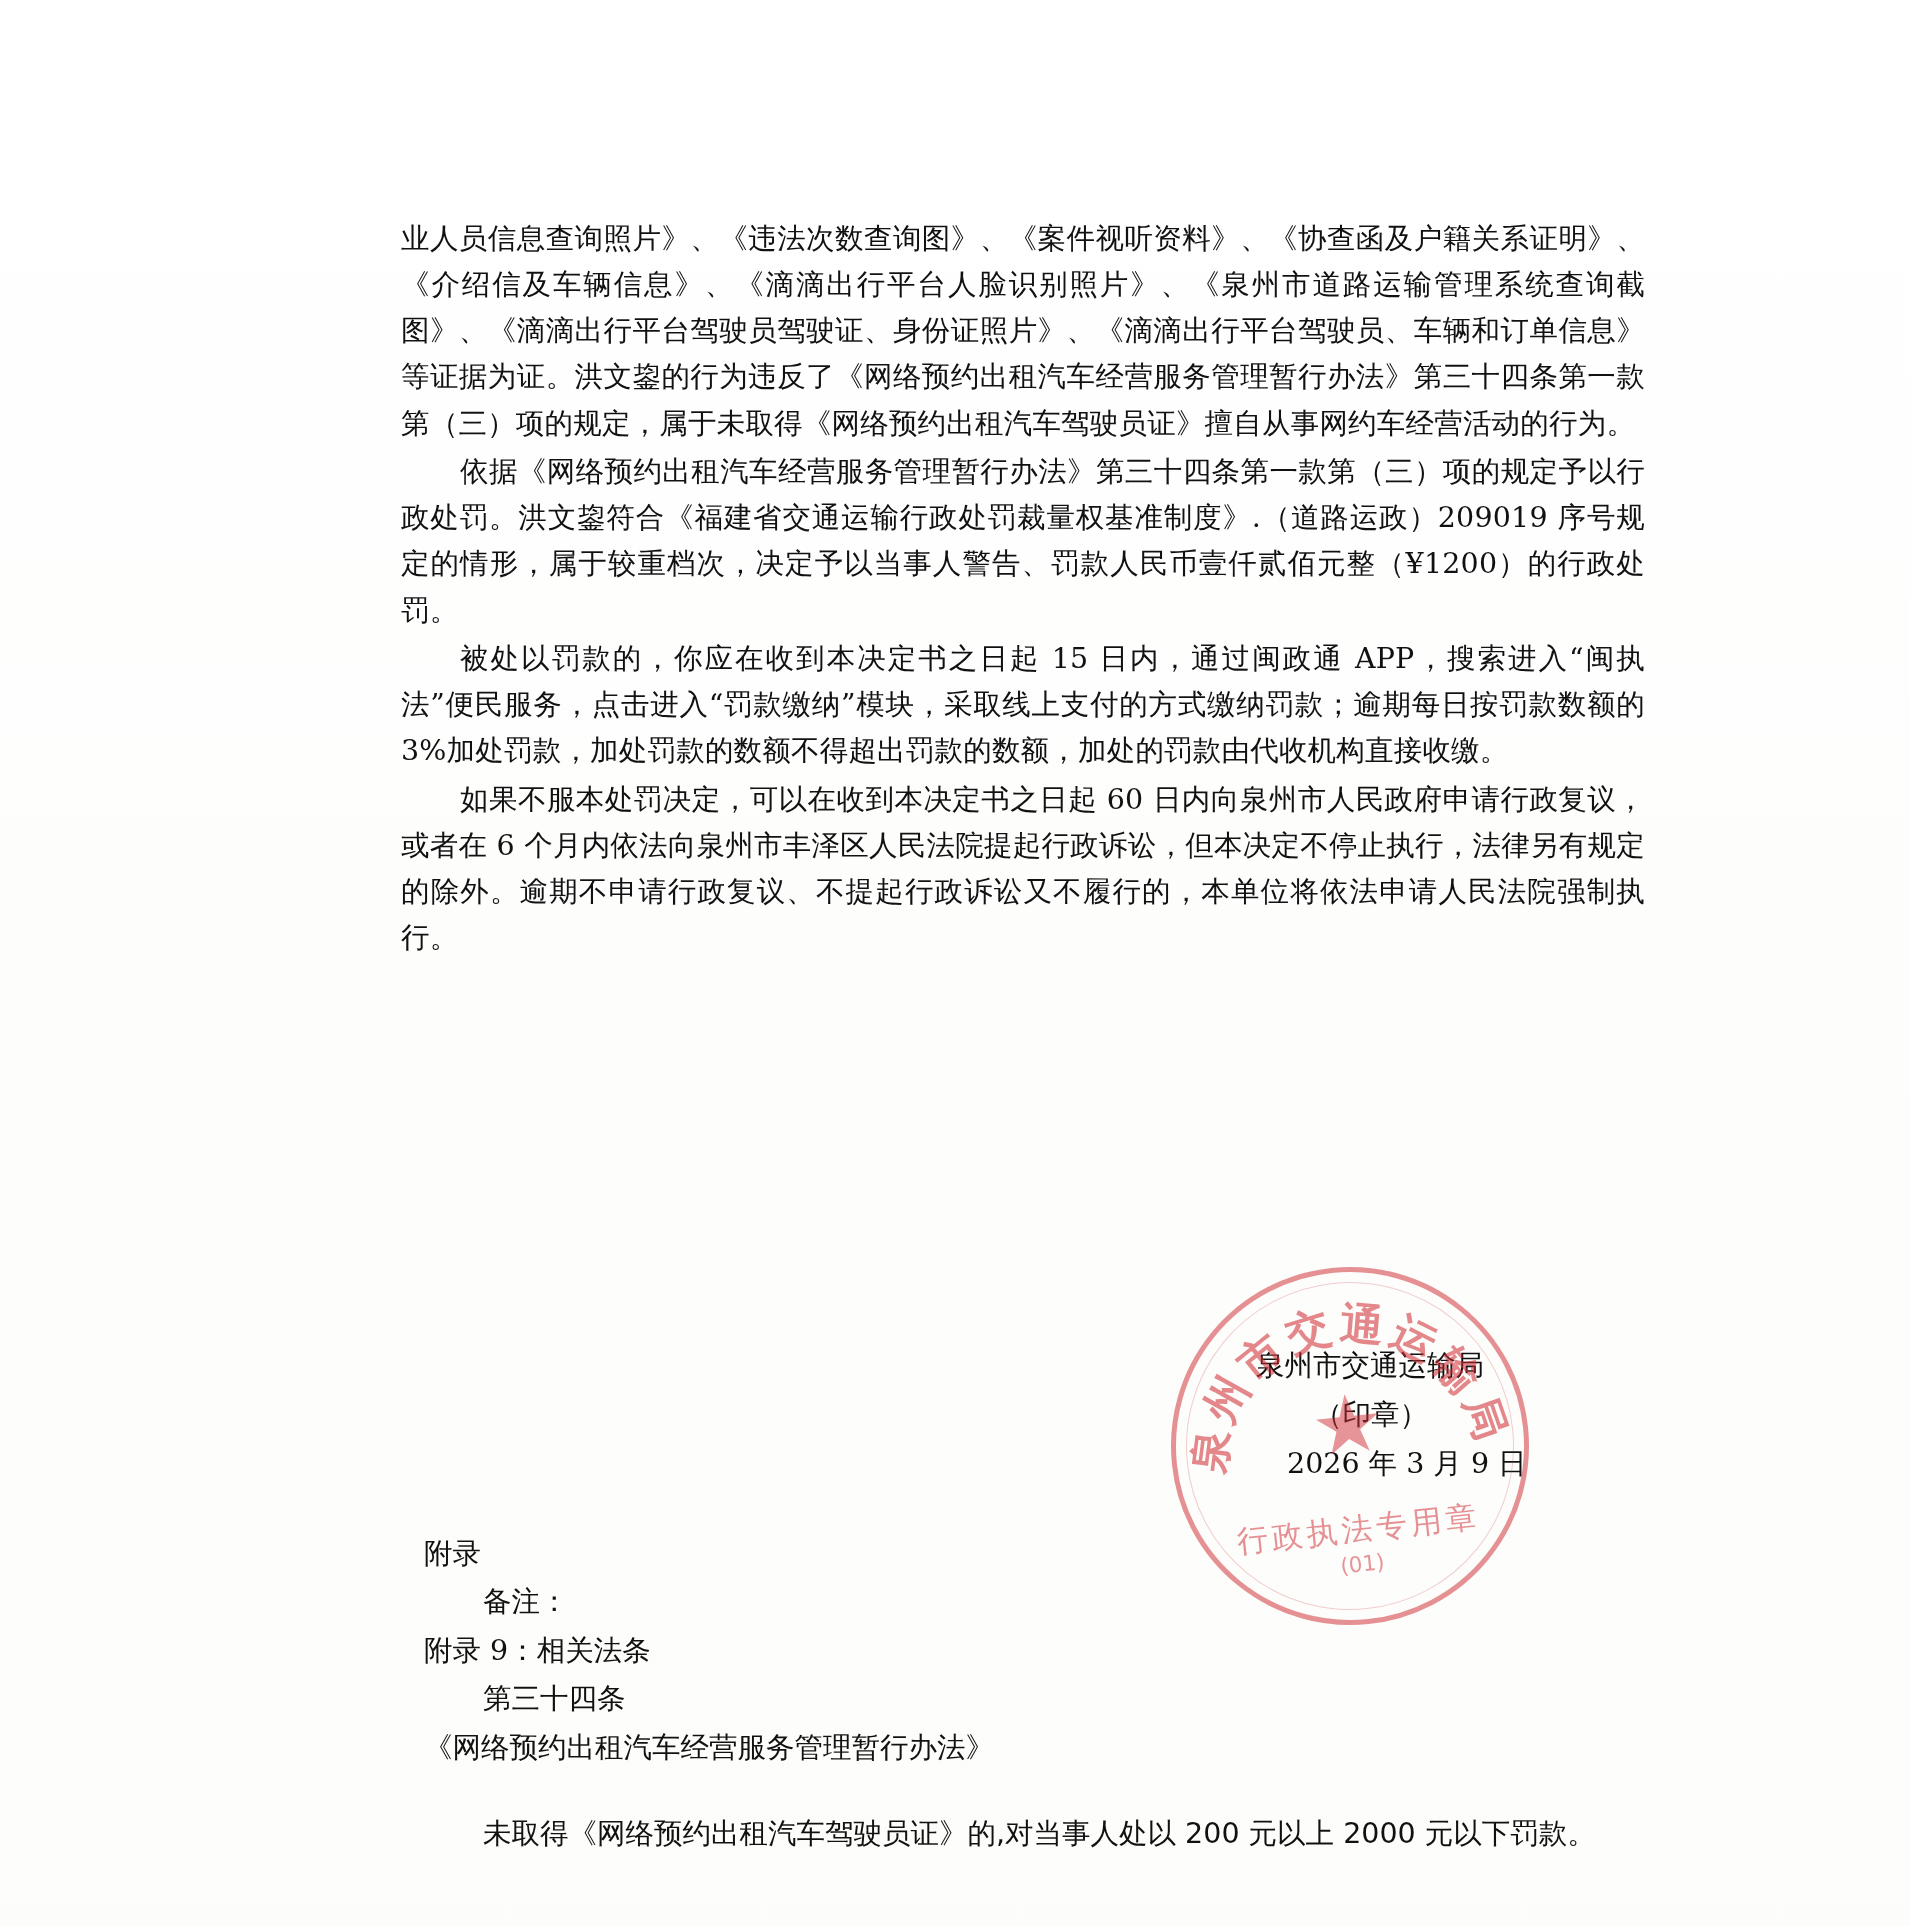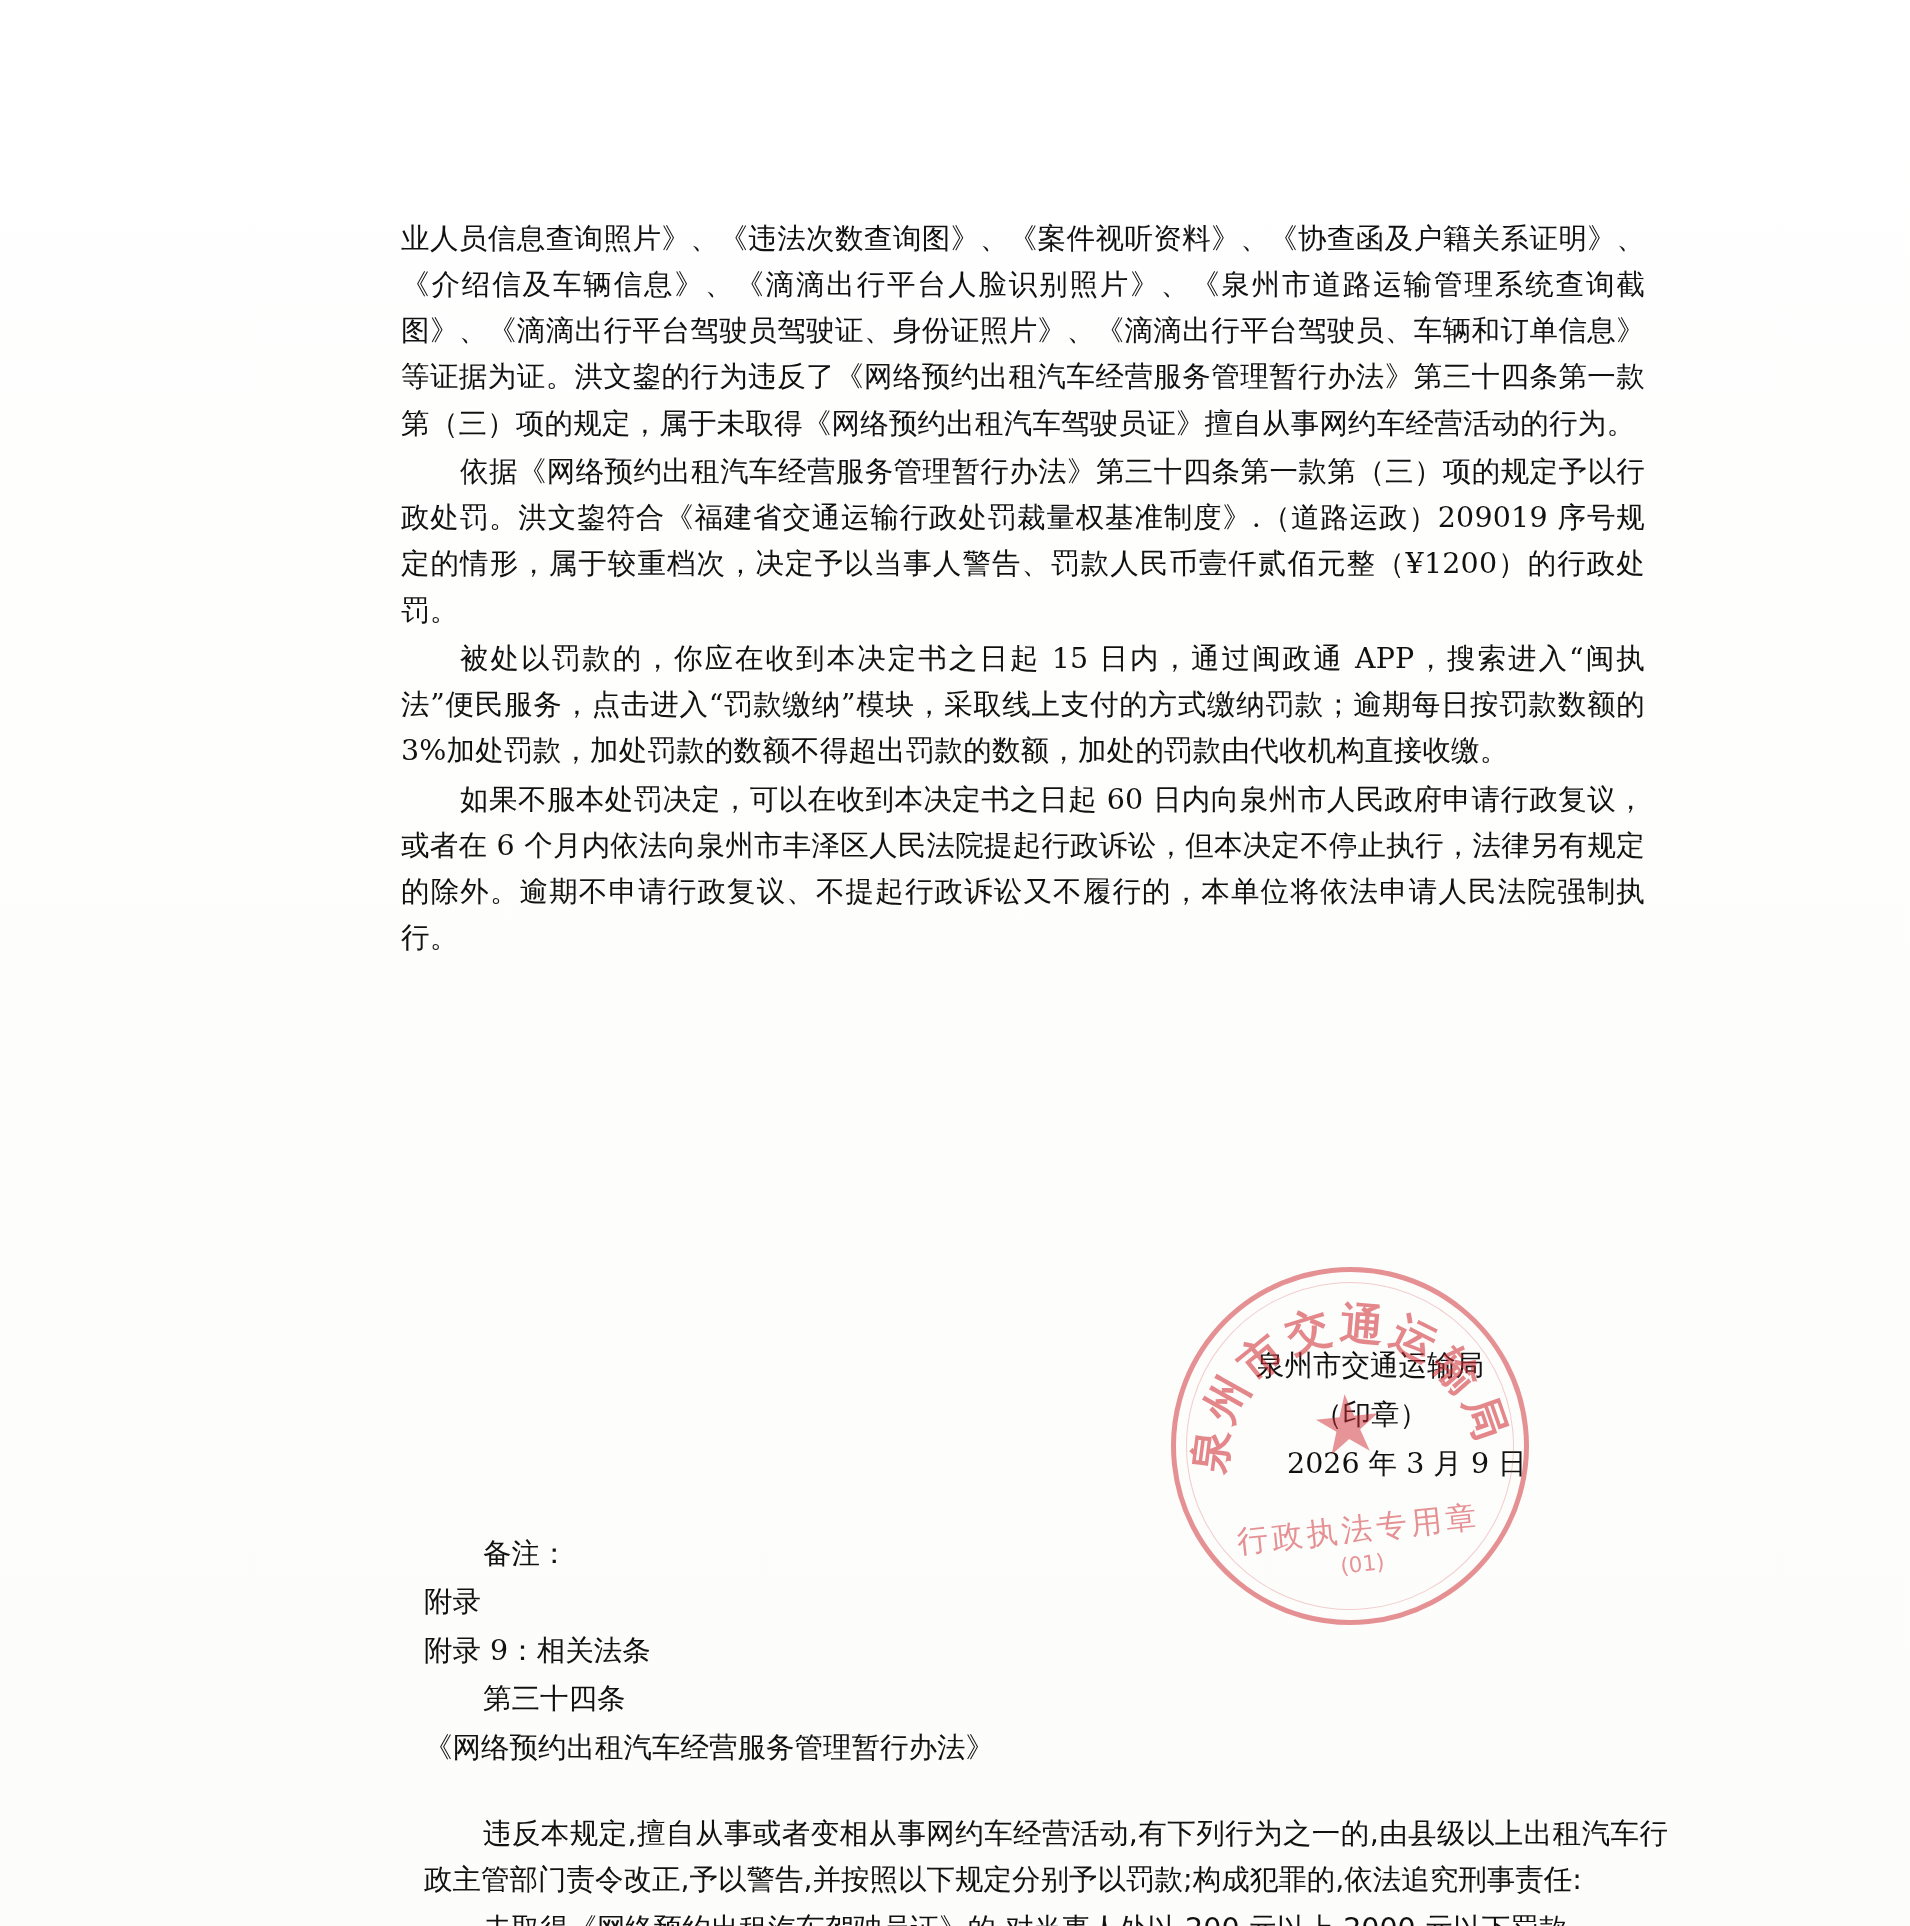--- a/index.html
+++ b/index.html
@@ -190,26 +190,25 @@
       <text>
         <textPath href="#arcpath" startOffset="50%" text-anchor="middle">泉州市交通运输局</textPath>
       </text>
     </svg>
     <div class="seal-star">★</div>
     <div class="seal-bottom">行政执法专用章</div>
     <div class="seal-code">(01)</div>
   </div>
 
   <div class="note-block">
+    <p class="note-line">附录</p>
     <p class="note-line ind">备注：</p>
-    <p class="note-line">附录</p>
     <p class="note-line">附录 9：相关法条</p>
     <p class="note-line ind">第三十四条</p>
     <p class="note-line">《网络预约出租汽车经营服务管理暂行办法》</p>
   </div>
 
   <div class="appendix-body">
-    <p class="ind sans">违反本规定,擅自从事或者变相从事网约车经营活动,有下列行为之一的,由县级以上出租汽车行政主管部门责令改正,予以警告,并按照以下规定分别予以罚款;构成犯罪的,依法追究刑事责任:</p>
     <p class="ind sans">未取得《网络预约出租汽车驾驶员证》的,对当事人处以 200 元以上 2000 元以下罚款。</p>
   </div>
 
 </div>
 
 
 </body></html>

